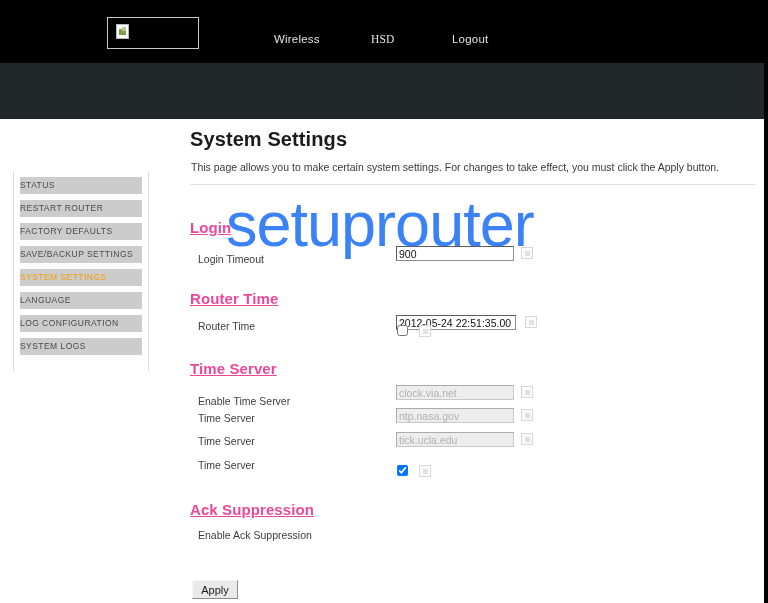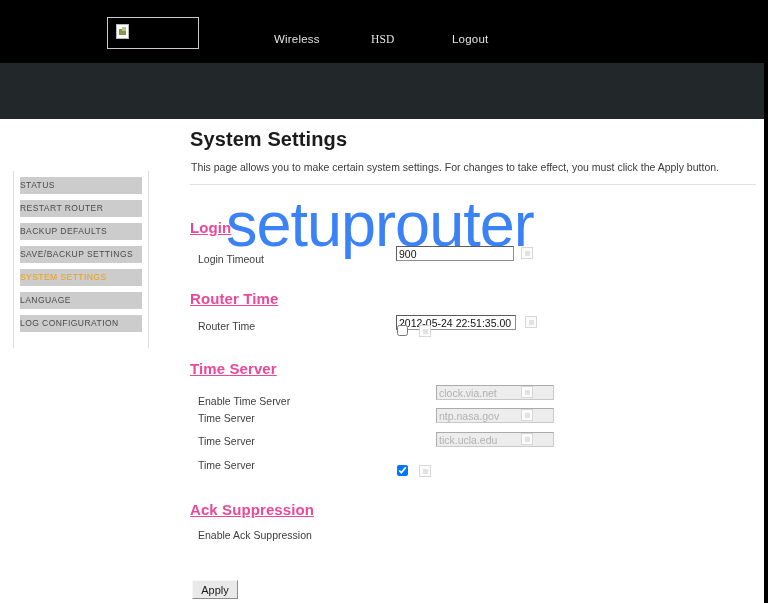--- a/index.html
+++ b/index.html
@@ -226,21 +226,20 @@
     box-sizing: border-box;
     outline: none;
   }
   .txt.wide { width: 120px; }
   .txt.dis {
     background: #ededed;
     color: #b2b2b2;
     border: 1px solid #c8c8c8;
     border-top-color: #ababab;
     border-left-color: #ababab;
-    margin-left: 40px;
   }
   .tx-1 { top: 127px; }
   .tx-2 { top: 196px; }
   .tx-3 { top: 266px; }
   .tx-4 { top: 289px; }
   .tx-5 { top: 313px; }
 
   .cbx {
     position: absolute;
     left: 207px;
@@ -318,25 +317,26 @@
     <span class="nav-item nv-wireless">Wireless Setup</span>
     <span class="nav-item nv-firewall">Firewall</span>
     <span class="nav-item nv-utilities">Utilities</span>
   </div>
 
   <div class="body-wrap">
 
     <div class="sidebar">
       <span class="side-item">STATUS</span>
       <span class="side-item">RESTART ROUTER</span>
-      <span class="side-item">BACKUP DEFAULTS</span>
+      <span class="side-item">FACTORY DEFAULTS</span>
       <span class="side-item">SAVE/BACKUP SETTINGS</span>
       <span class="side-item active">SYSTEM SETTINGS</span>
       <span class="side-item">LANGUAGE</span>
       <span class="side-item">LOG CONFIGURATION</span>
+      <span class="side-item">SYSTEM LOGS</span>
     </div>
 
     <div class="main">
 
       <div class="page-title">System Settings</div>
       <div class="page-desc">This page allows you to make certain system settings. For changes to take effect, you must click the Apply button.</div>
       <div class="divider"></div>
 
       <div class="watermark">setuprouter</div>
 

